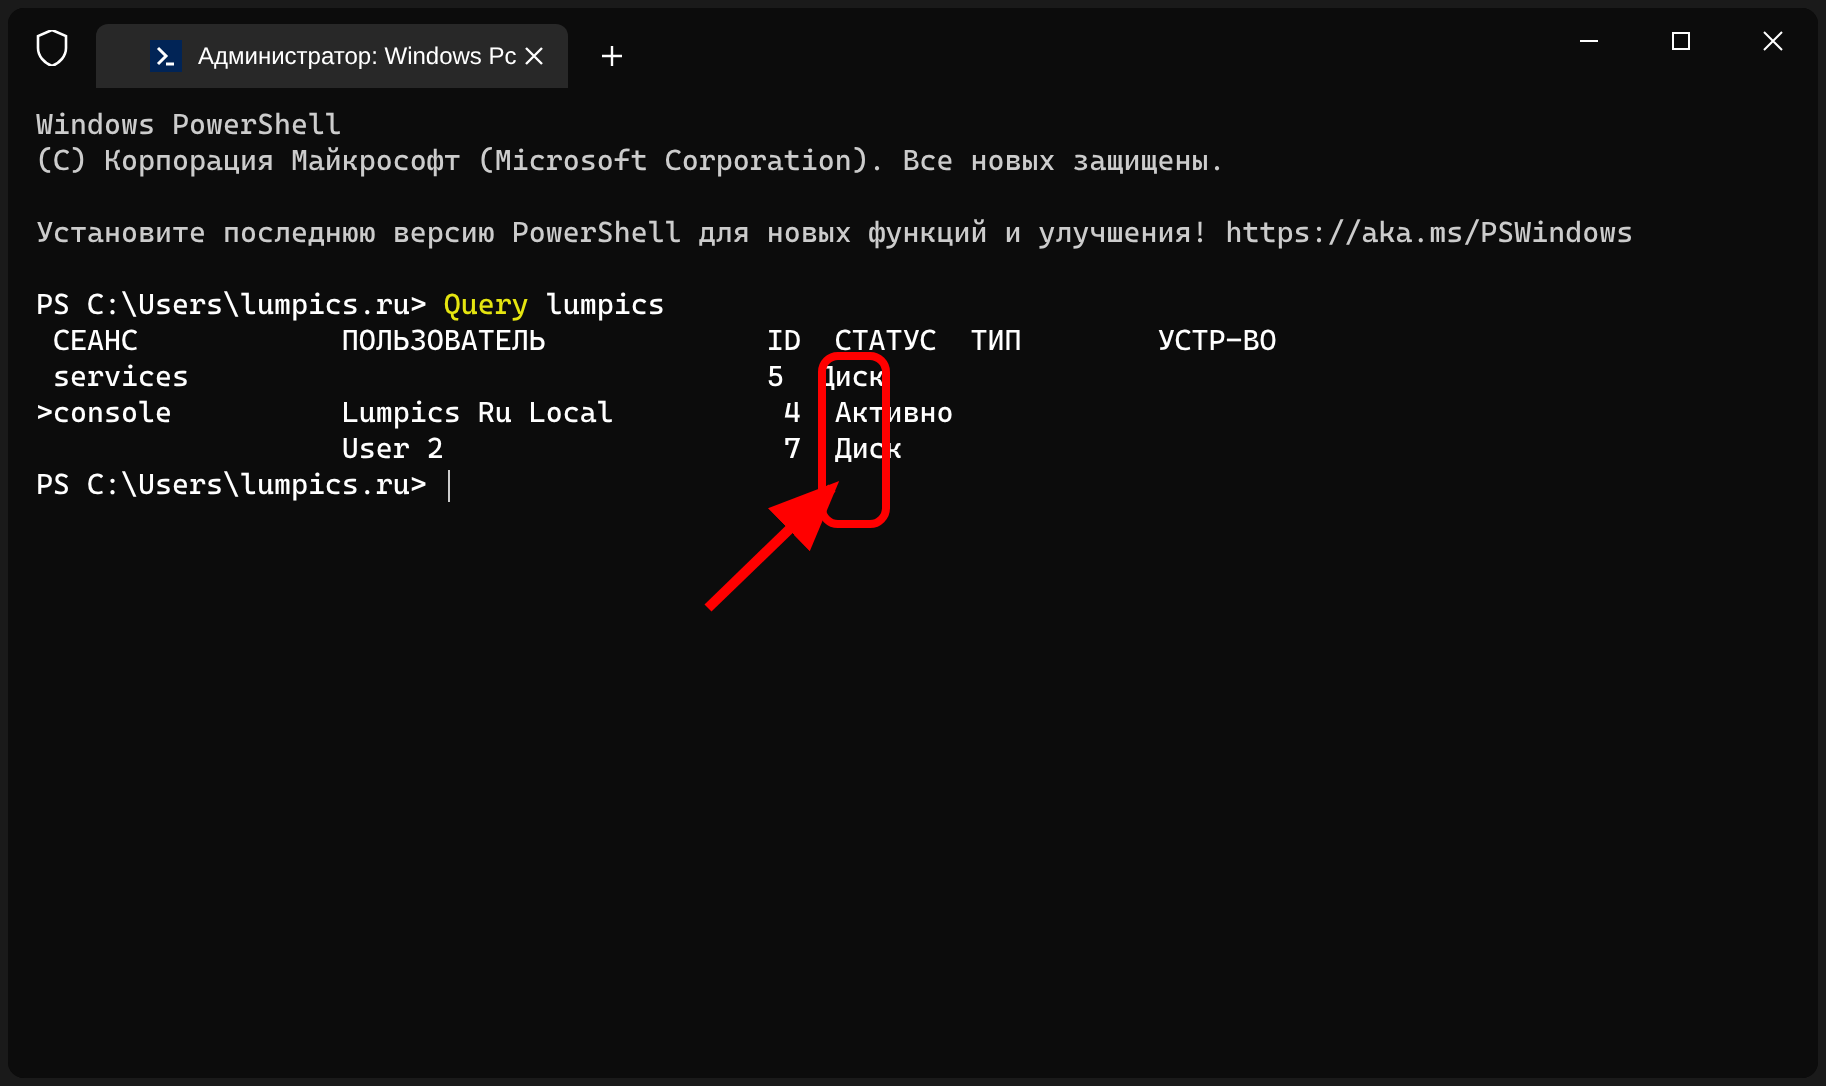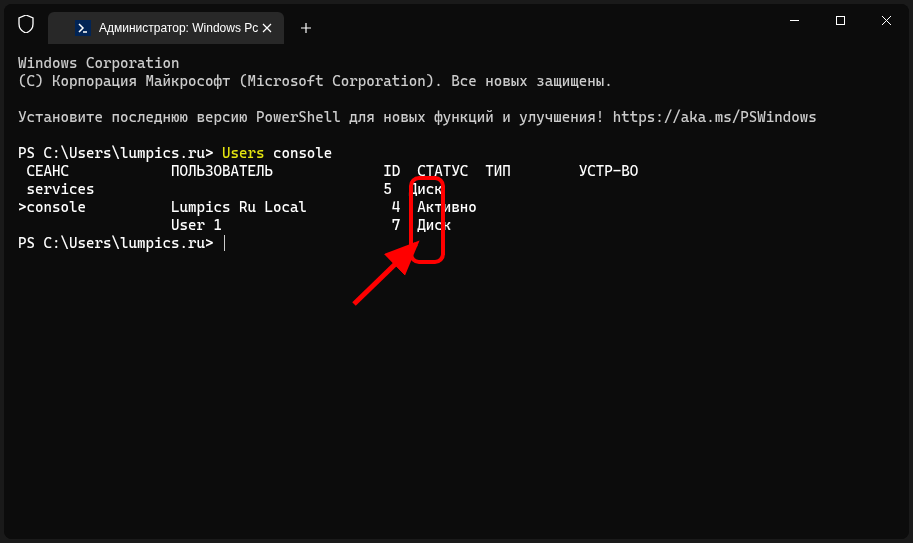--- a/index.html
+++ b/index.html
@@ -166,30 +166,30 @@
           </svg>
       </div>
       <div class="win-btn">
         <svg width="11" height="11" viewBox="0 0 11 11">
             <path d="M1 1 L10 10 M10 1 L1 10" stroke="#ffffff" stroke-width="1"></path>
           </svg>
       </div>
     </div>
   </div>
 
-  <div class="terminal"><span>Windows Corporation</span>
+  <div class="terminal"><span>Windows PowerShell</span>
 <span>(C) Корпорация Майкрософт (Microsoft Corporation). Все новых защищены.</span>
 
 <span>Установите последнюю версию PowerShell для новых функций и улучшения! https://aka.ms/PSWindows</span>
 
-<span class="white">PS C:\Users\lumpics.ru&gt; </span><span class="yellow">Users</span><span class="white"> console</span>
+<span class="white">PS C:\Users\lumpics.ru&gt; </span><span class="yellow">Query</span><span class="white"> lumpics</span>
 <span class="white"> СЕАНС            ПОЛЬЗОВАТЕЛЬ             ID  СТАТУС  ТИП        УСТР-ВО</span>
 <span class="white"> services                                  5  Диск</span>
 <span class="white">&gt;console          Lumpics Ru Local          4  Активно</span>
-<span class="white">                  User 1                    7  Диск</span>
+<span class="white">                  User 2                    7  Диск</span>
 <span class="white">PS C:\Users\lumpics.ru&gt; </span><span class="cursor"></span>
 </div>
 
   <div class="highlight-box" id="hl" style="top: 172px; left: 405px; width: 36px; height: 88px;"></div>
   <svg class="arrow" id="arw" width="905" height="535" style="top:0;left:0;">
     <defs>
       <marker id="ahead" markerWidth="8" markerHeight="8" refX="6" refY="3" orient="auto">
         <path d="M0,0 L7,3 L0,6 Z" fill="#ff0000"></path>
       </marker>
     </defs>

